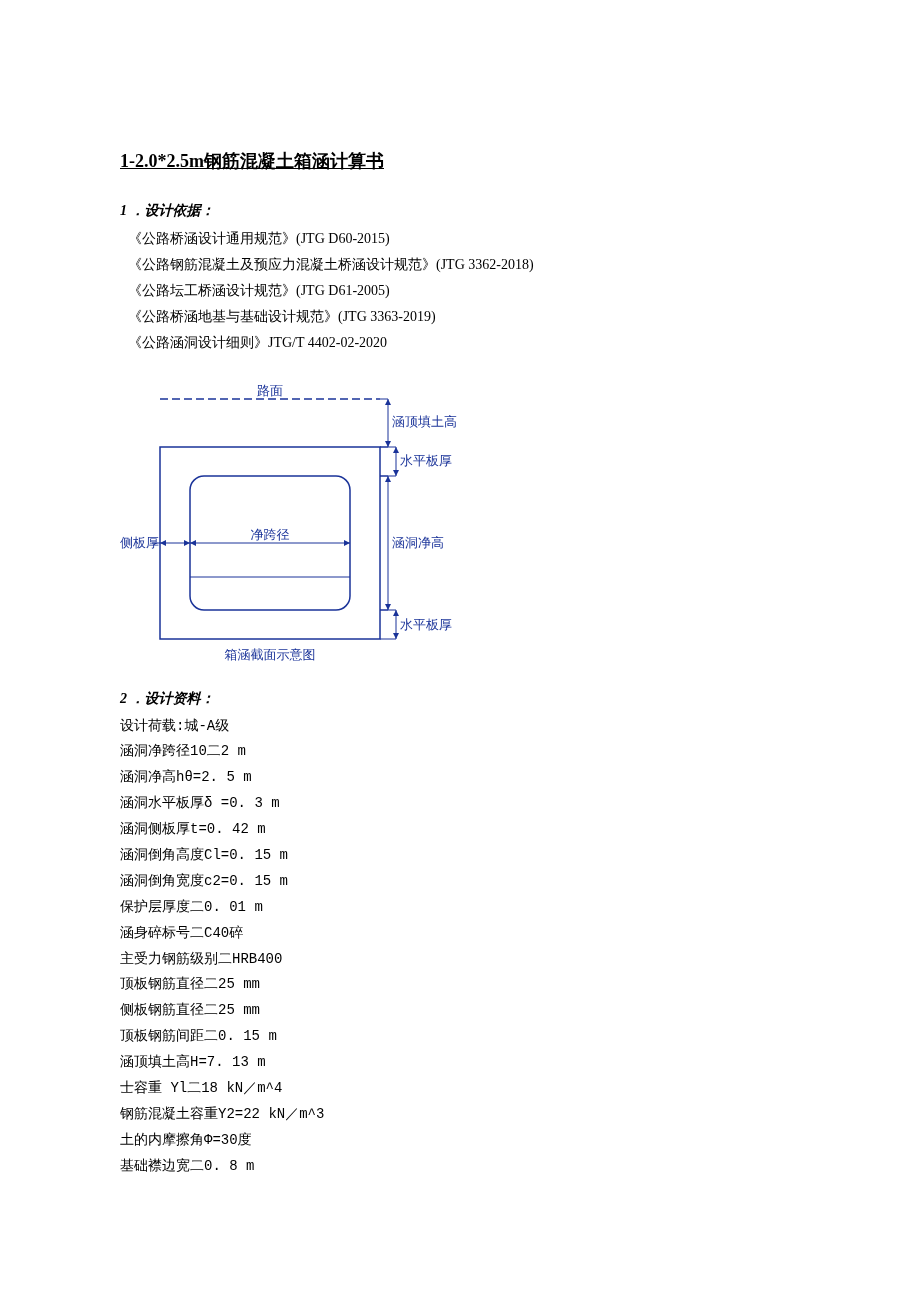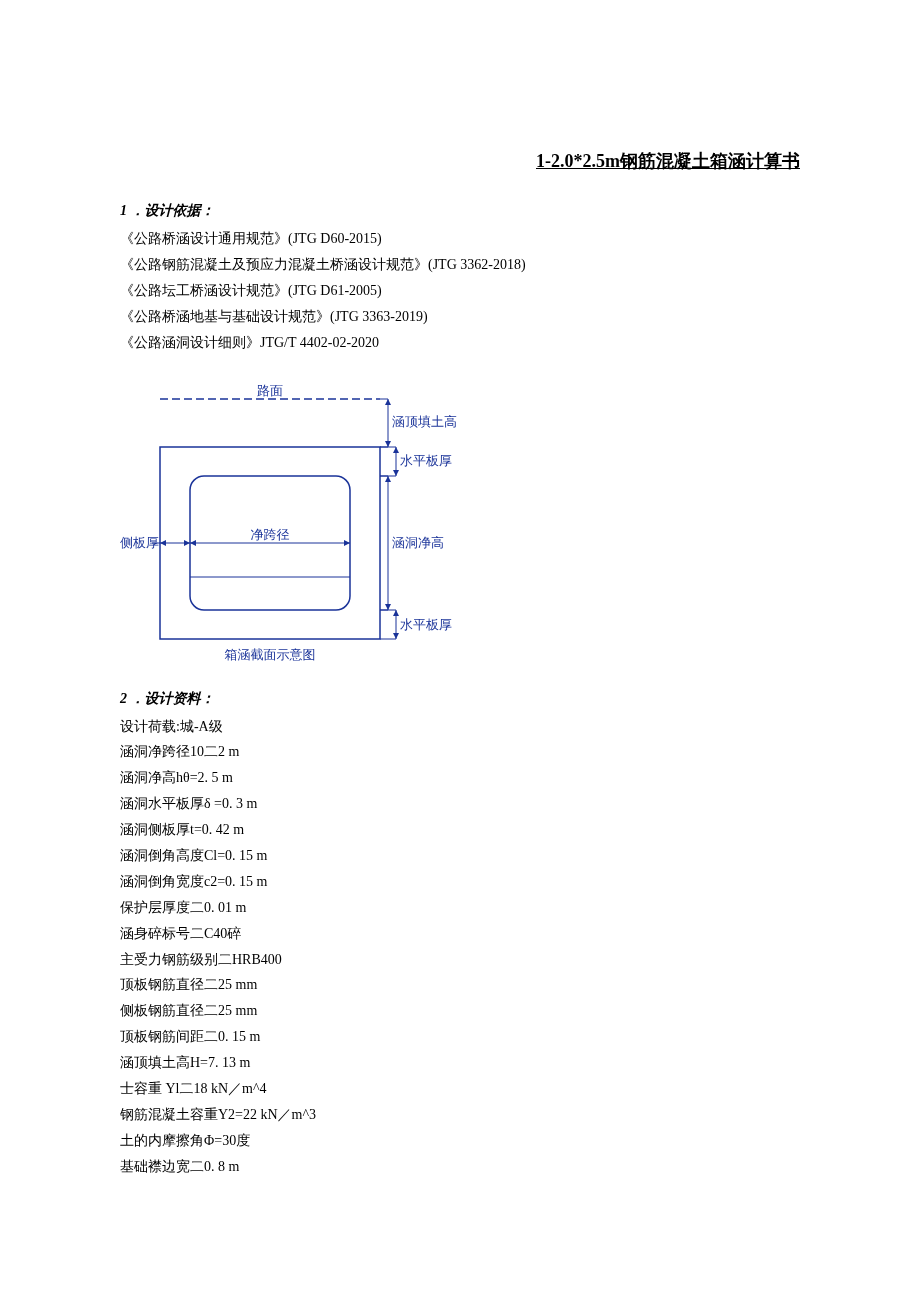--- a/index.html
+++ b/index.html
@@ -10,34 +10,34 @@
     body {
       background: #fff;
       font-family: "SimSun", "宋体", serif;
       width: 920px;
       padding: 145px 120px 60px 120px;
       font-size: 14px;
       line-height: 1.85;
       color: #000;
     }
     .title {
-      text-align: right;
+      text-align: left;
       font-size: 18px;
       text-decoration: underline;
       margin-bottom: 20px;
       font-family: "SimSun", serif;
     }
     .section-header {
       font-weight: bold;
       margin-top: 8px;
       margin-bottom: 2px;
       font-style: italic;
     }
     .reference-line {
-      margin-left: 0;
+      margin-left: 8px;
     }
     .diagram-container {
       margin: 25px 12px 15px 0;
       width: 340px;
       height: 290px;
       position: relative;
     }
     .diagram-container svg {
       display: block;
     }
@@ -46,20 +46,21 @@
       fill: #1a3399;
       font-size: 13px;
     }
     .diagram-caption {
       font-family: "SimSun", serif;
       fill: #1a3399;
       font-size: 13px;
     }
     .spec-line {
       margin: 0;
+      font-family: Liberation Mono, monospace;
     }
   </style>
 </head>
 <body>
 
 <h1 class="title">1-2.0*2.5m钢筋混凝土箱涵计算书</h1>
 
 <div class="section-header">1 ．设计依据：</div>
 <div class="reference-line">《公路桥涵设计通用规范》(JTG D60-2015)</div>
 <div class="reference-line">《公路钢筋混凝土及预应力混凝土桥涵设计规范》(JTG 3362-2018)</div>

